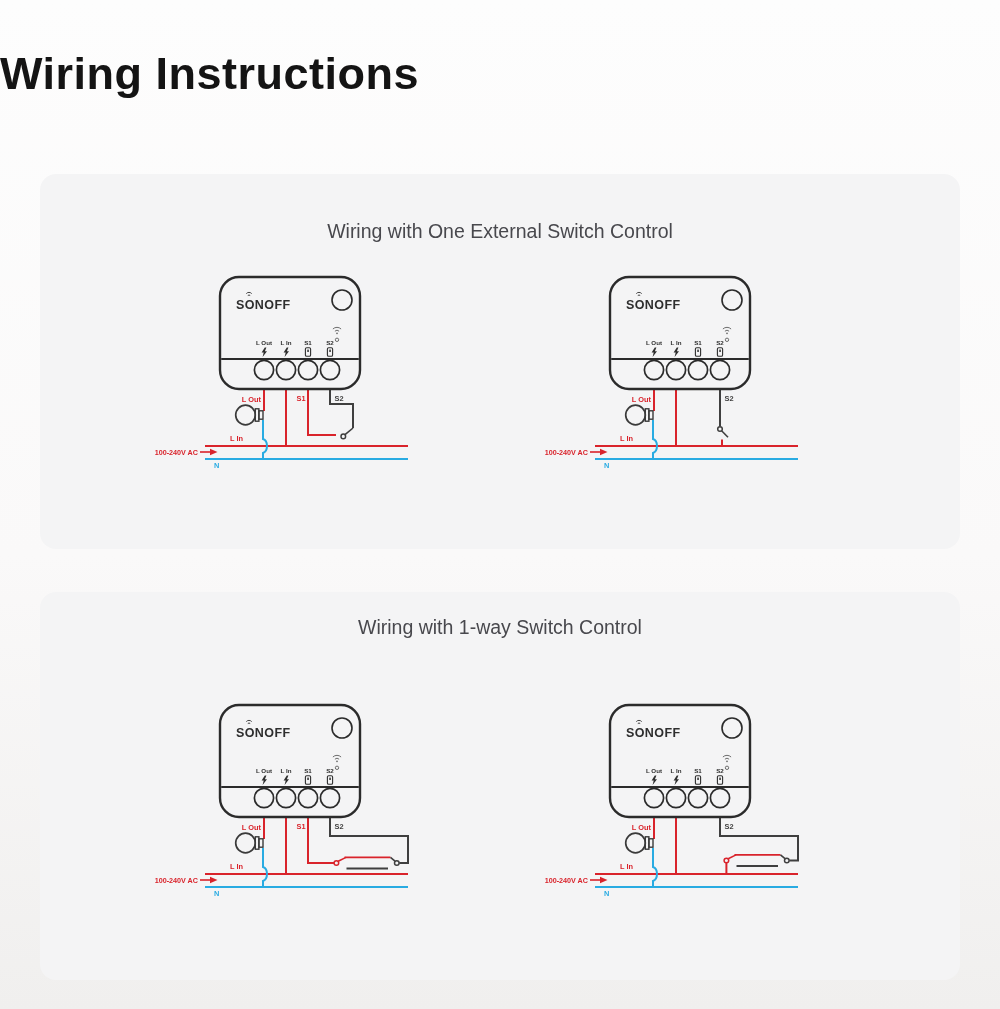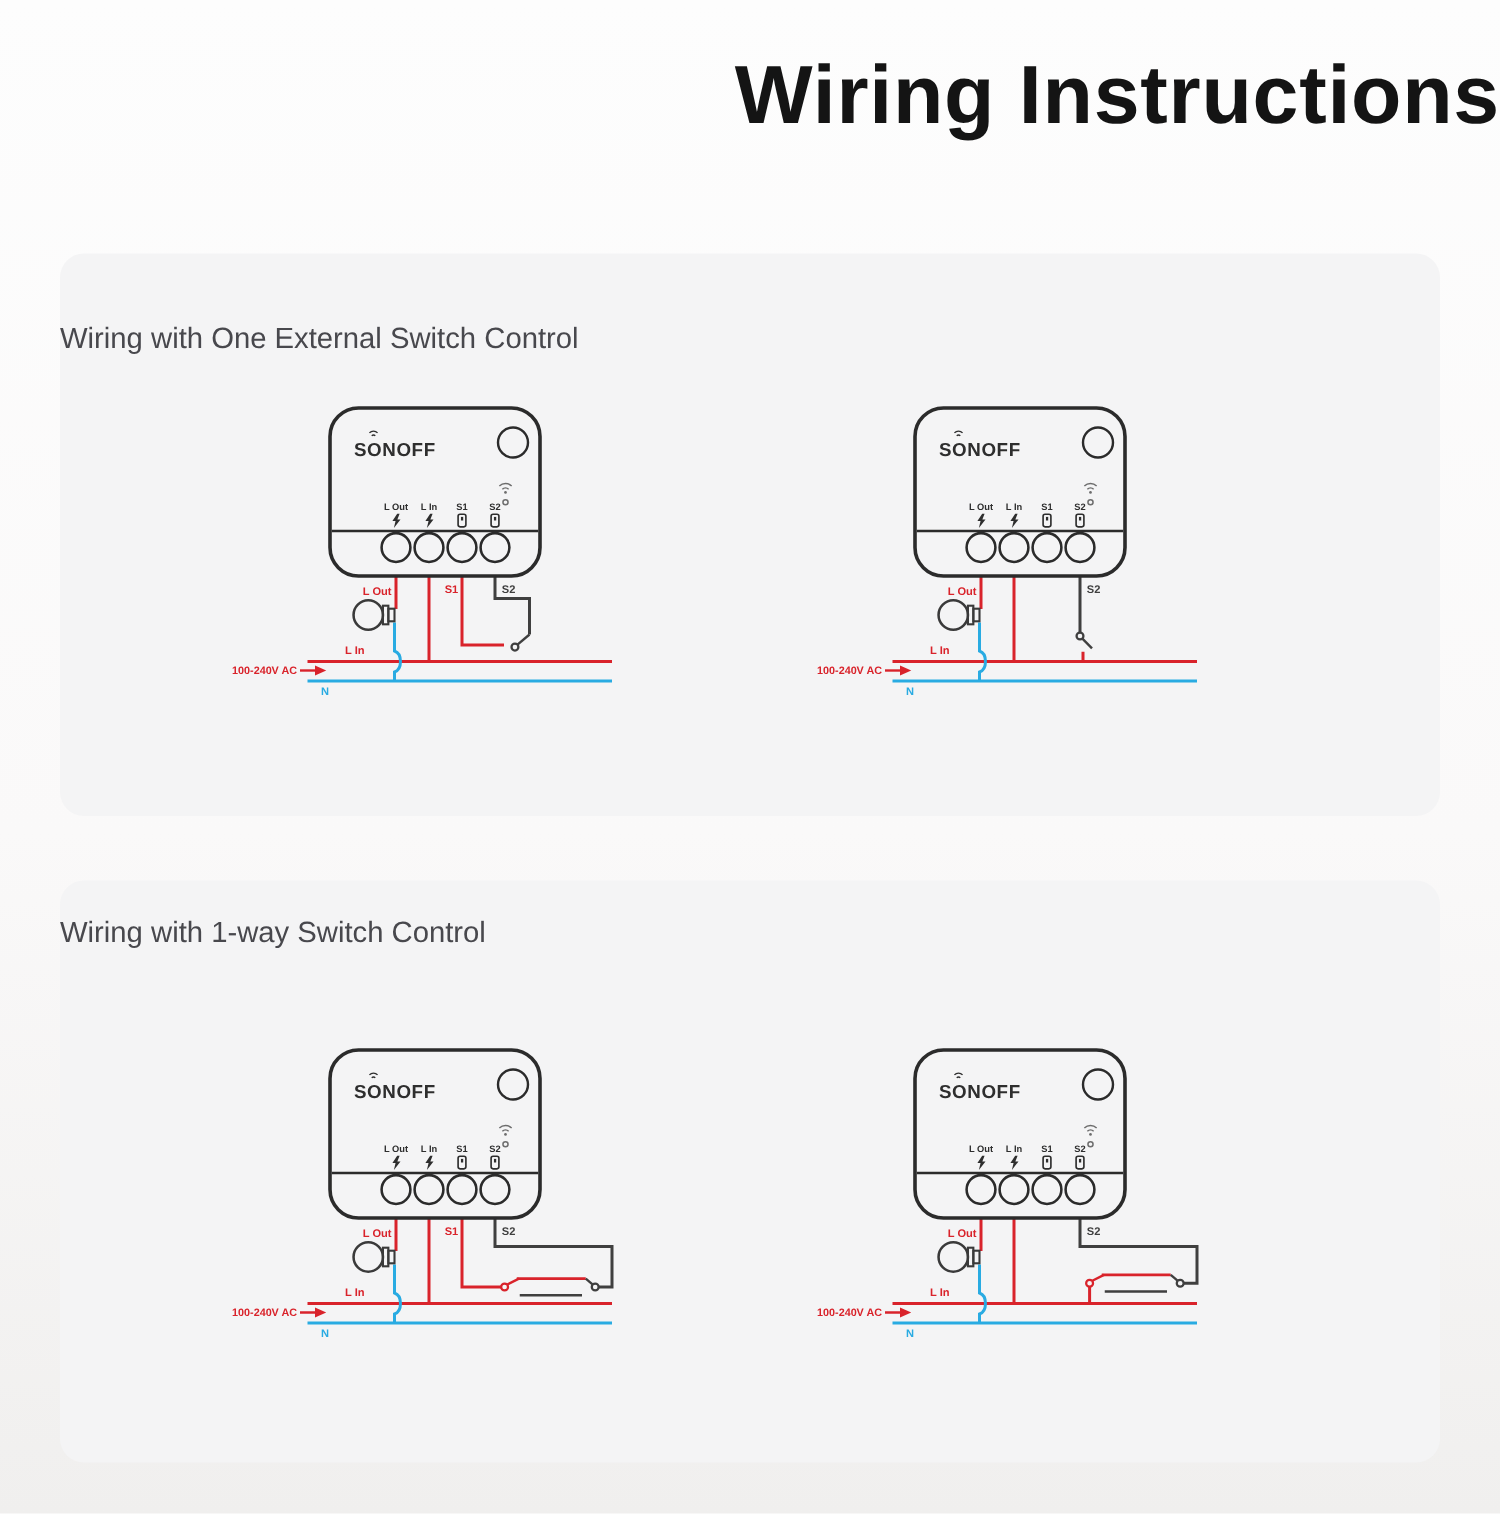--- a/index.html
+++ b/index.html
@@ -12,33 +12,33 @@
     --section-title-text:#48484d;
   }
   *{box-sizing:border-box}
   html,body{margin:0;padding:0}
   body{
     width:1000px;height:1009px;overflow:hidden;
     background:linear-gradient(180deg,#fdfdfd 0%,#faf9f9 55%,#f0efee 100%);
     font-family:"Liberation Sans",sans-serif;
   }
   h1{
-    margin:0;padding-top:32px;text-align:right;
-    font-size:55px;line-height:1.15;font-weight:700;letter-spacing:.5px;
+    margin:0;padding-top:48px;text-align:left;
+    font-size:45px;line-height:1.15;font-weight:700;letter-spacing:.5px;
     color:var(--title-text,#141414);
   }
   .card{
     width:920px;margin:0 auto;
     background:var(--card-background,#f4f4f5);
     border-radius:16px;
   }
   .card-1{margin-top:74px;height:375px}
   .card-2{margin-top:43px;height:388px}
   h2{
-    margin:0;font-weight:400;font-size:19.5px;
+    margin:0;text-align:center;font-weight:400;font-size:19.5px;
     color:var(--section-title-text,#48484d);
   }
   .card-1 h2{padding-top:46px}
   .card-2 h2{padding-top:24px}
   .diagrams{display:flex;justify-content:center;gap:80px}
   .card-1 .diagrams{margin-top:30px}
   .card-2 .diagrams{margin-top:62px}
   svg.diagram{width:310px;height:205px;overflow:visible;display:block}
   svg text{font-family:"Liberation Sans","DejaVu Sans",sans-serif}
   .lbl{font-size:7.4px;font-weight:700}

